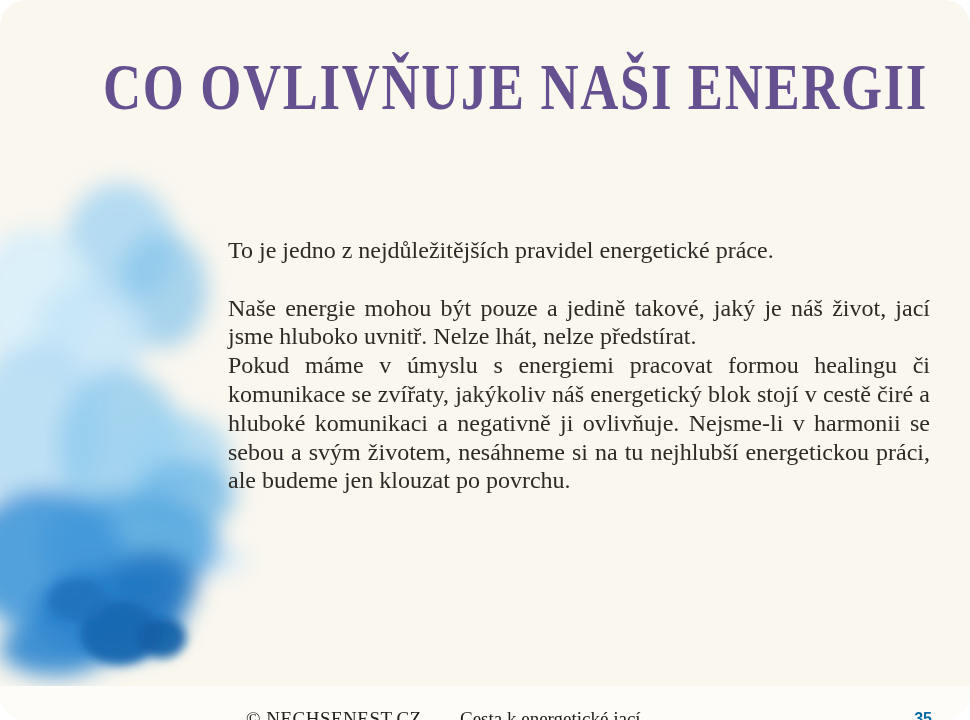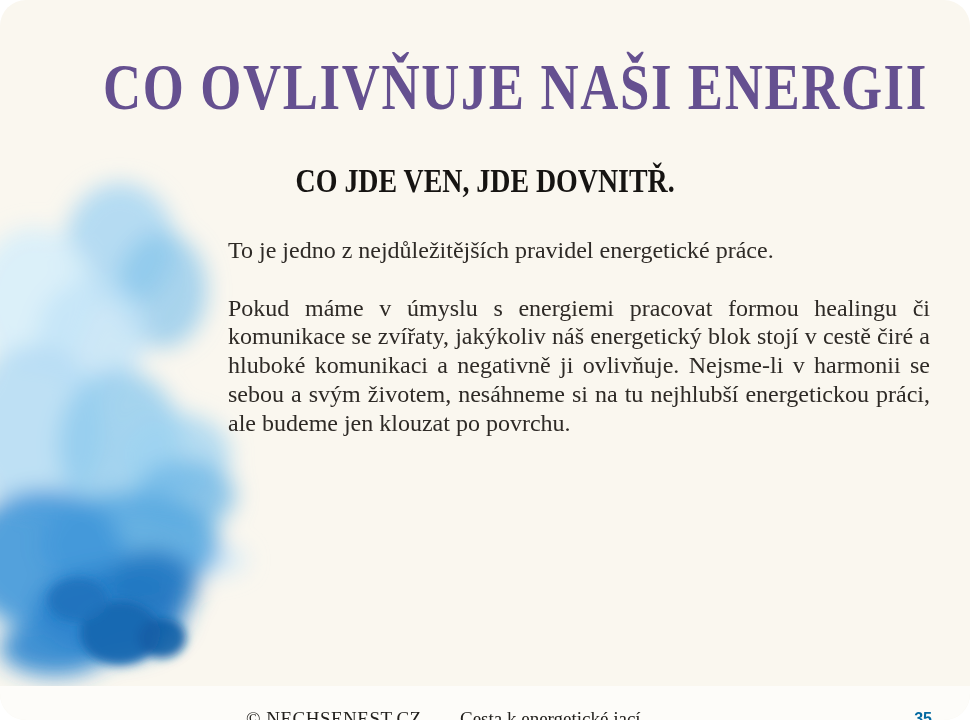--- a/index.html
+++ b/index.html
@@ -139,26 +139,24 @@
       <ellipse cx="120" cy="633" rx="40" ry="32" fill="#1767b0" opacity="0.95"></ellipse>
       <ellipse cx="162" cy="638" rx="24" ry="20" fill="#135ea6" opacity="0.90"></ellipse>
       <ellipse cx="78" cy="600" rx="30" ry="22" fill="#1e72bb" opacity="0.85"></ellipse>
     </g>
   </svg>
 
   <div class="title-wrap">
     <h1 class="title">CO OVLIVŇUJE NAŠI ENERGII</h1>
   </div>
 
-  <div class="subtitle-wrap">
-    <h2 class="subtitle">CO JDE VEN, JDE DOVNITŘ.</h2>
-  </div>
 
   <div class="body-text">
     <p class="gap-after">To je jedno z nejdůležitějších pravidel energetické práce.</p>
+    <p>Naše energie mohou být pouze a jedině takové, jaký je náš život, jací jsme hluboko uvnitř. Nelze lhát, nelze předstírat.</p>
     <p>Pokud máme v úmyslu s energiemi pracovat formou healingu či komunikace se zvířaty, jakýkoliv náš energetický blok stojí v cestě čiré a hluboké komunikaci a negativně ji ovlivňuje. Nejsme-li v harmonii se sebou a svým životem, nesáhneme si na tu nejhlubší energetickou práci, ale budeme jen klouzat po povrchu.</p>
   </div>
 
   <div class="footer-band">
     <span class="footer-item footer-copyright">© NECHSENEST.CZ</span>
     <span class="footer-item footer-series">Cesta k energetické jací</span>
     <span class="footer-item footer-page">35</span>
   </div>
 
 </div>

